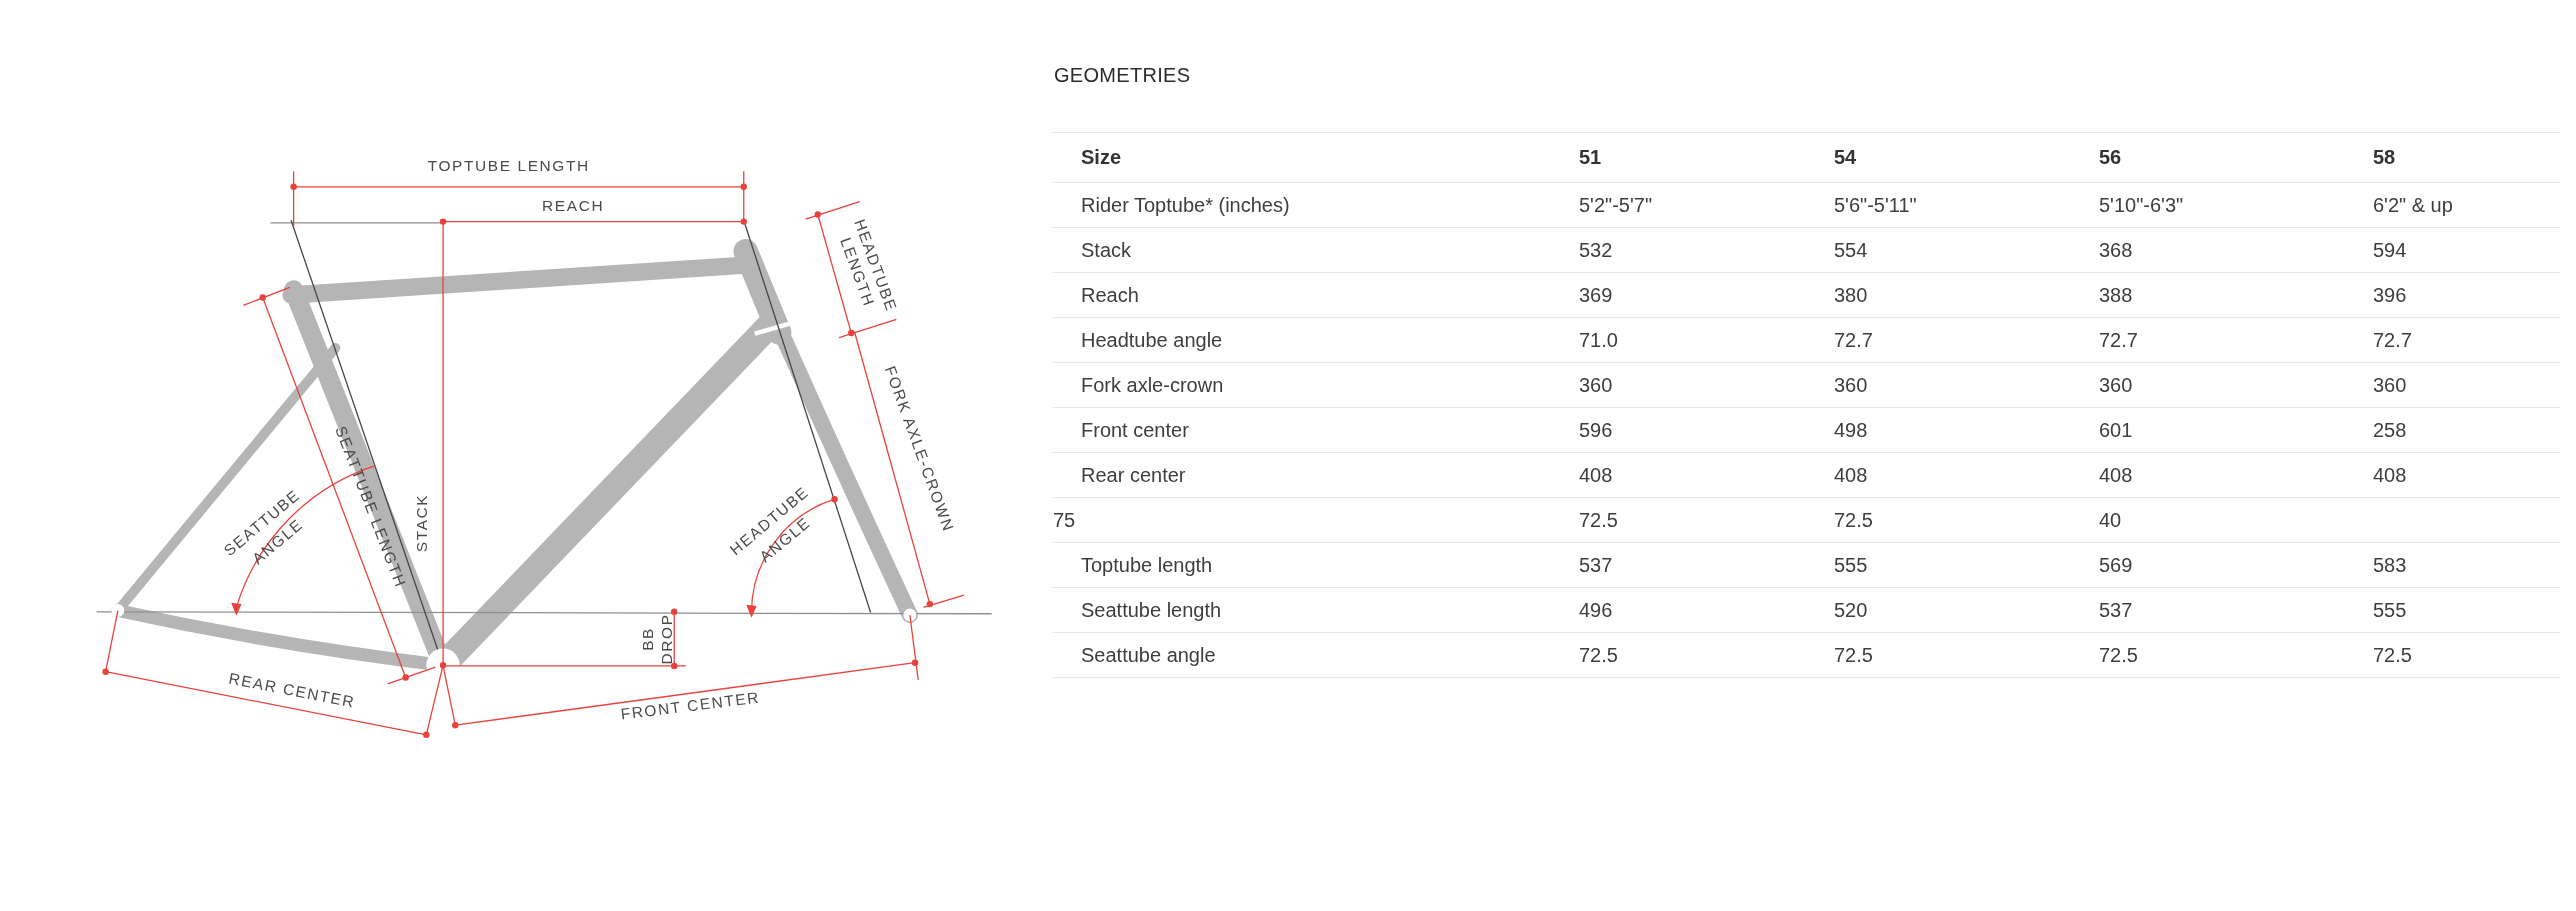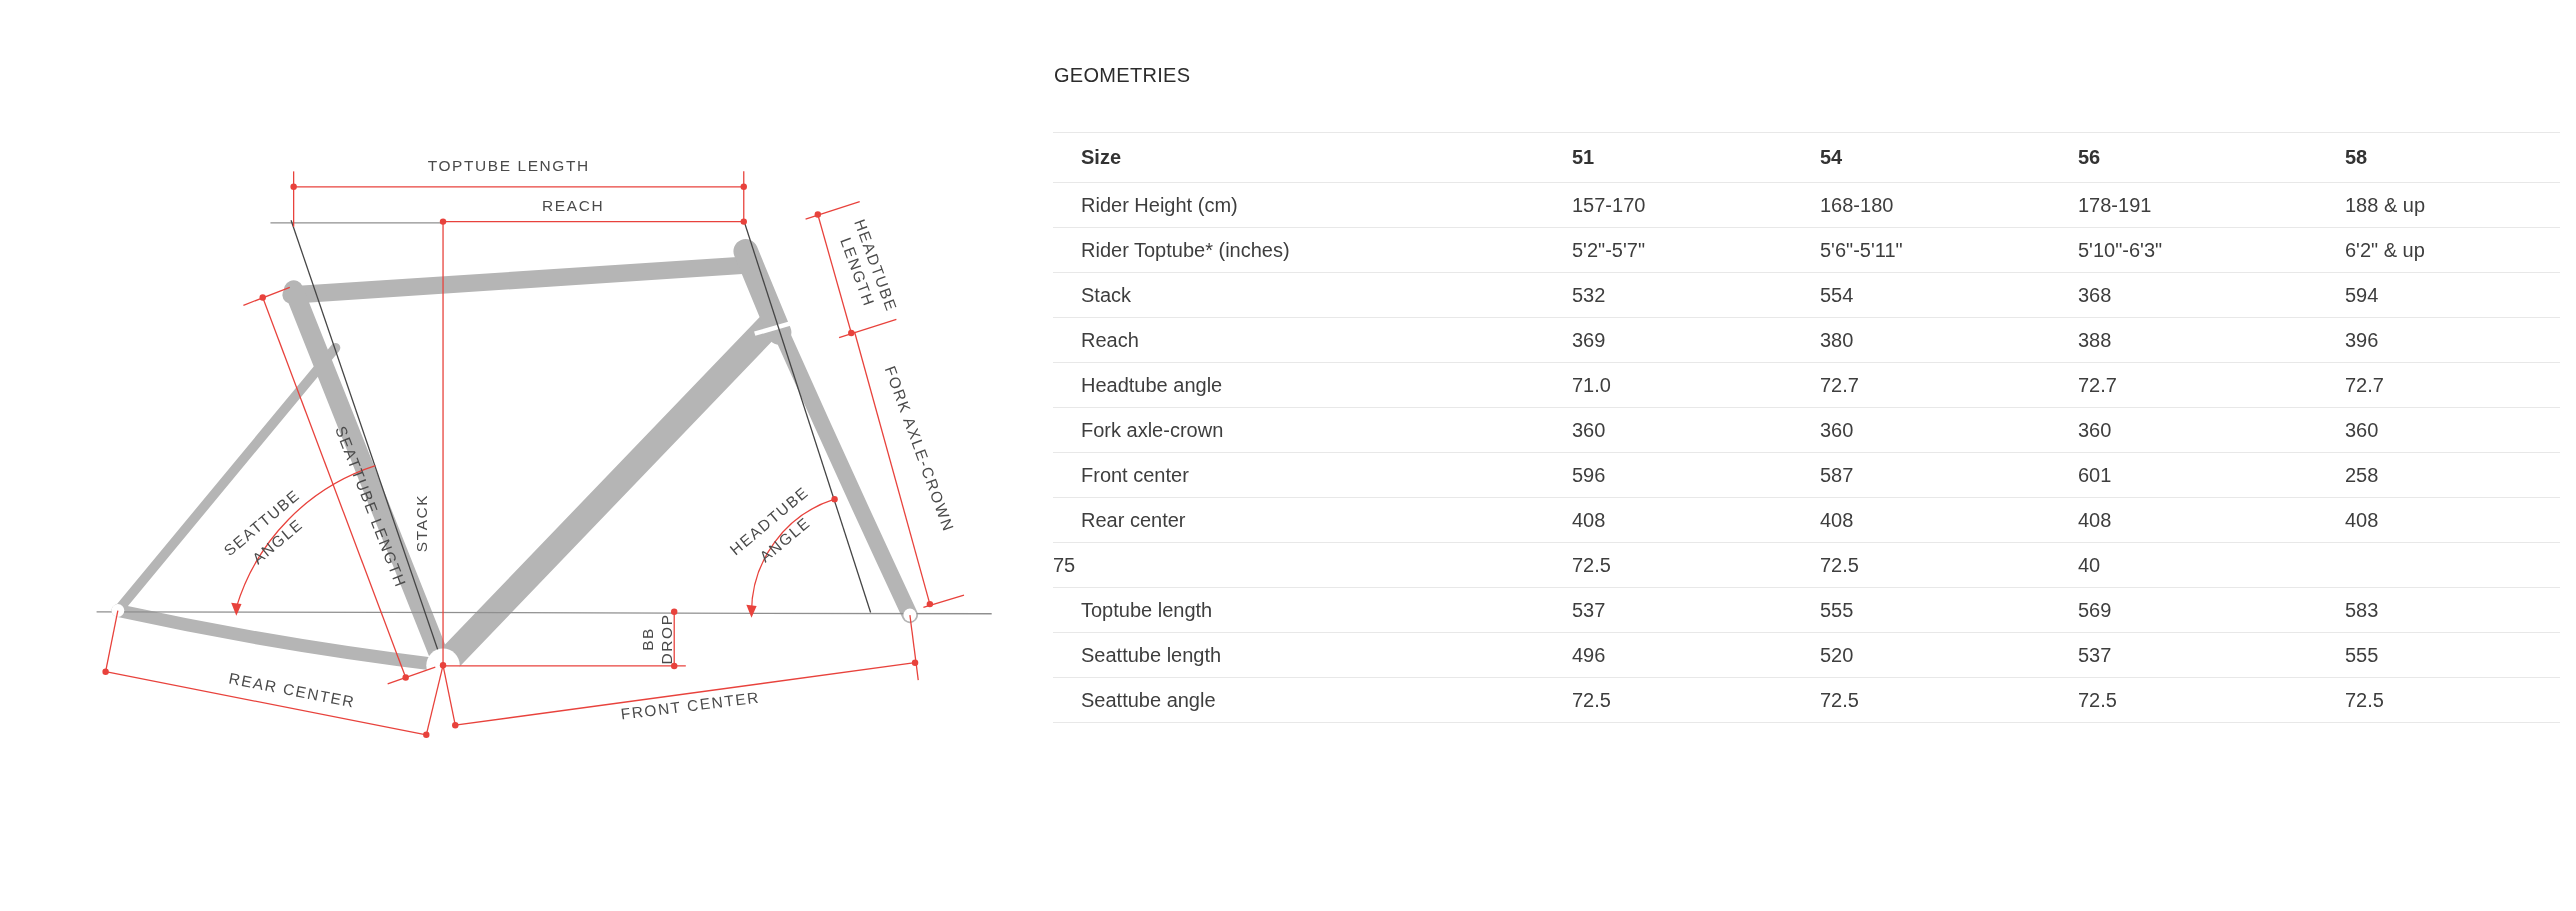--- a/index.html
+++ b/index.html
@@ -11,21 +11,21 @@
   .diagram-wrap{position:absolute;left:0;top:0;width:1011px;height:912px;}
   svg text{font-family:"Liberation Sans",sans-serif;fill:#4a4a4a;font-size:24px;letter-spacing:2.5px;}
   
   .geo-title{
     position:absolute;left:1054px;top:64px;
     font-size:20px;font-weight:400;color:#2c2c2c;letter-spacing:0.3px;
   }
   .geo-table{position:absolute;left:1053px;top:132px;width:1507px;}
   .tr{
     display:grid;grid-template-columns:519px 248px 258px 267px 1fr;
-    align-items:center;height:44px;border-bottom:0.6px solid #e8e8e8;
+    align-items:center;height:44px;border-bottom:0.6px solid #e8e8e8;gap:7px;
   }
   .tr.th{height:49px;border-top:0.6px solid #e8e8e8;}
   .tr.th .td{font-weight:700;color:#333333;}
   .td{font-size:20px;color:#3e3e3e;white-space:nowrap;}
   .td.label{padding-left:28px;}
 </style>
 </head>
 <body>
 
 <div class="diagram-wrap">
@@ -140,27 +140,20 @@
 <div class="geo-table">
   <div class="tr th">
     <div class="td label">Size</div>
     <div class="td">51</div>
     <div class="td">54</div>
     <div class="td">56</div>
     <div class="td">58</div>
   </div>
 
   <div class="tr">
-    <div class="td label">Rider Height (cm)</div>
-    <div class="td">157-170</div>
-    <div class="td">168-180</div>
-    <div class="td">178-191</div>
-    <div class="td">188 &amp; up</div>
-  </div>
-  <div class="tr">
     <div class="td label">Rider Toptube* (inches)</div>
     <div class="td">5'2"-5'7"</div>
     <div class="td">5'6"-5'11"</div>
     <div class="td">5'10"-6'3"</div>
     <div class="td">6'2" &amp; up</div>
   </div>
   <div class="tr">
     <div class="td label">Stack</div>
     <div class="td">532</div>
     <div class="td">554</div>
@@ -184,21 +177,21 @@
   <div class="tr">
     <div class="td label">Fork axle-crown</div>
     <div class="td">360</div>
     <div class="td">360</div>
     <div class="td">360</div>
     <div class="td">360</div>
   </div>
   <div class="tr">
     <div class="td label">Front center</div>
     <div class="td">596</div>
-    <div class="td">587</div>
+    <div class="td">498</div>
     <div class="td">601</div>
     <div class="td">258</div>
   </div>
   <div class="tr">
     <div class="td label">Rear center</div>
     <div class="td">408</div>
     <div class="td">408</div>
     <div class="td">408</div>
     <div class="td">408</div>
   </div>

